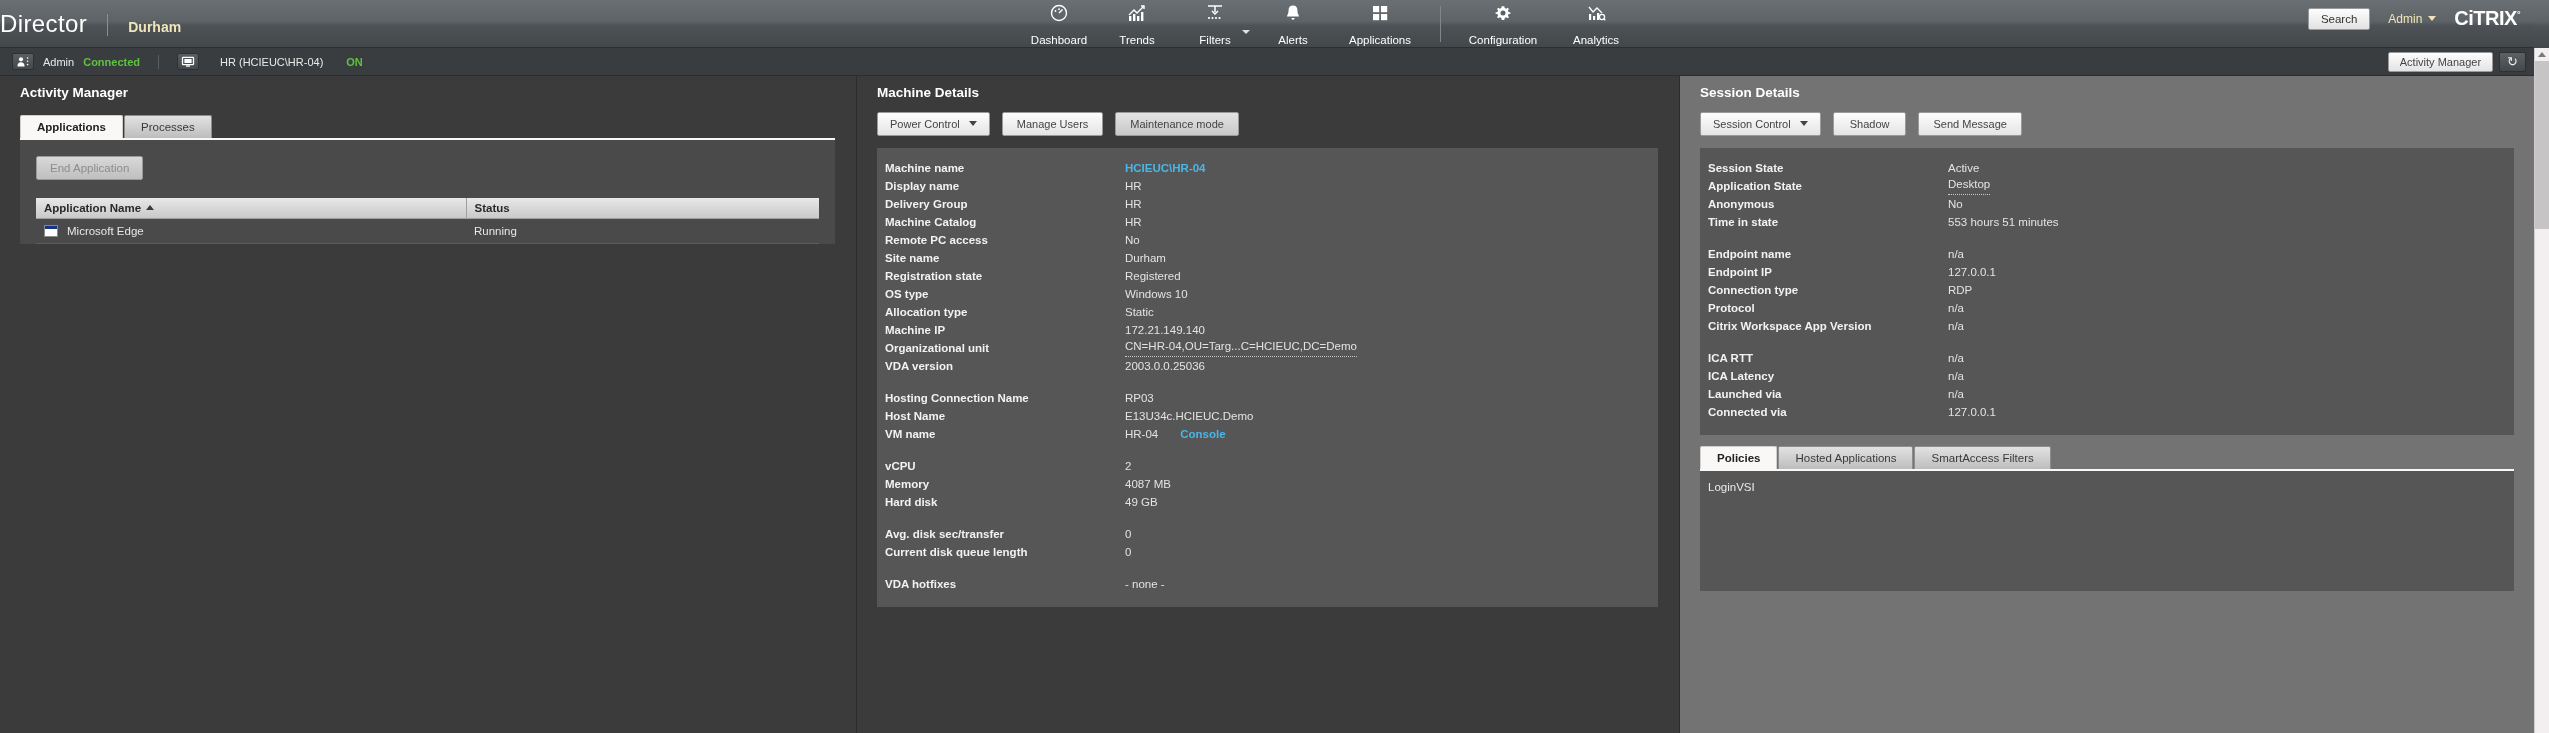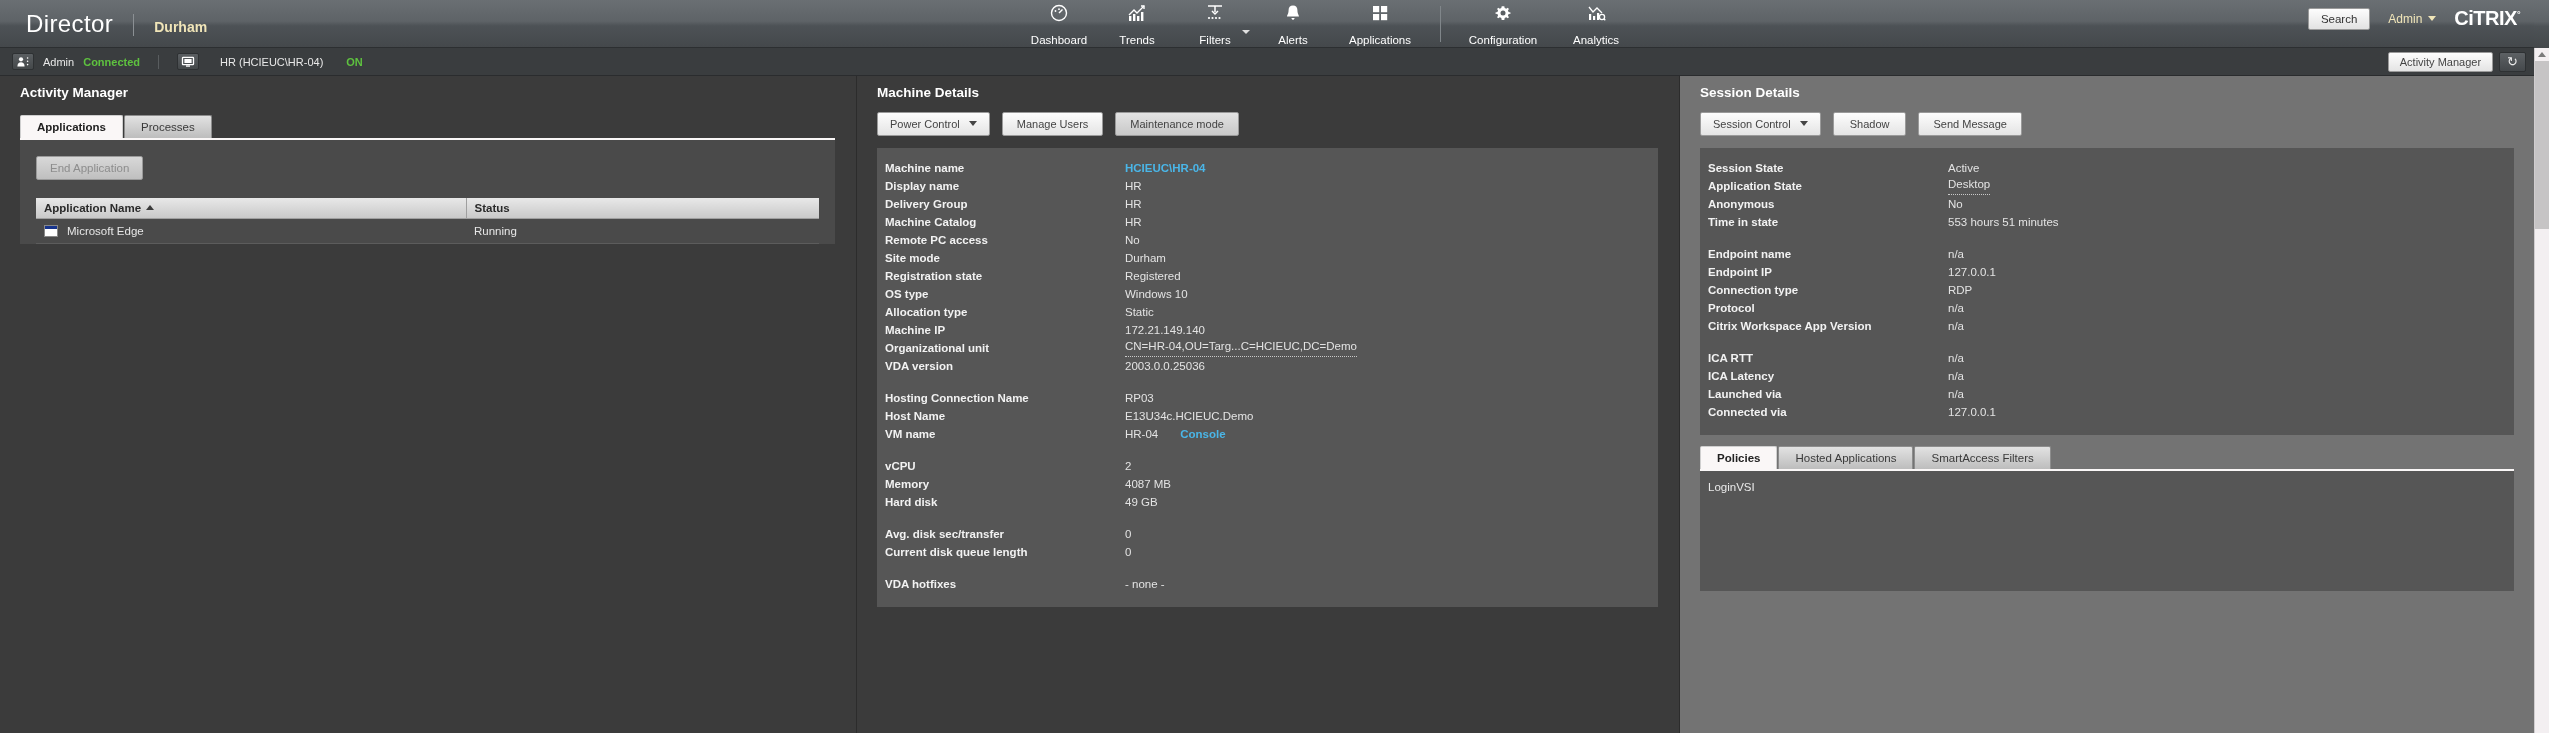--- a/index.html
+++ b/index.html
@@ -12,21 +12,21 @@
   body { position: relative; }
 
   
   .topbar {
     position: absolute; top: 0; left: 0; width: 2534px; height: 48px;
     background: linear-gradient(to bottom, #6a6f73 0%, #5e6367 45%, #4d5256 55%, #44484b 100%);
     display: flex; align-items: center;
     border-bottom: 1px solid #2c2f31;
   }
   .brand {
-    display: flex; align-items: baseline; padding-left: 26px;
+    display: flex; align-items: baseline; 
   }
   .brand-name {
     color: #ffffff; font-size: 24px; font-weight: 300; letter-spacing: .4px;
   }
   .brand-div {
     width: 1px; height: 22px; background: #8b9094; margin: 0 20px;
     position: relative; top: 4px;
   }
   .brand-site { color: #f0e5b8; font-size: 14px; font-weight: bold; }
 
@@ -417,21 +417,21 @@
       </div>
     <div class="kv">
         <span class="k">Machine Catalog</span>
         <span class="v">HR</span>
       </div>
     <div class="kv">
         <span class="k">Remote PC access</span>
         <span class="v">No</span>
       </div>
     <div class="kv">
-        <span class="k">Site mode</span>
+        <span class="k">Site name</span>
         <span class="v">Durham</span>
       </div>
     <div class="kv">
         <span class="k">Registration state</span>
         <span class="v">Registered</span>
       </div>
     <div class="kv">
         <span class="k">OS type</span>
         <span class="v">Windows 10</span>
       </div>

